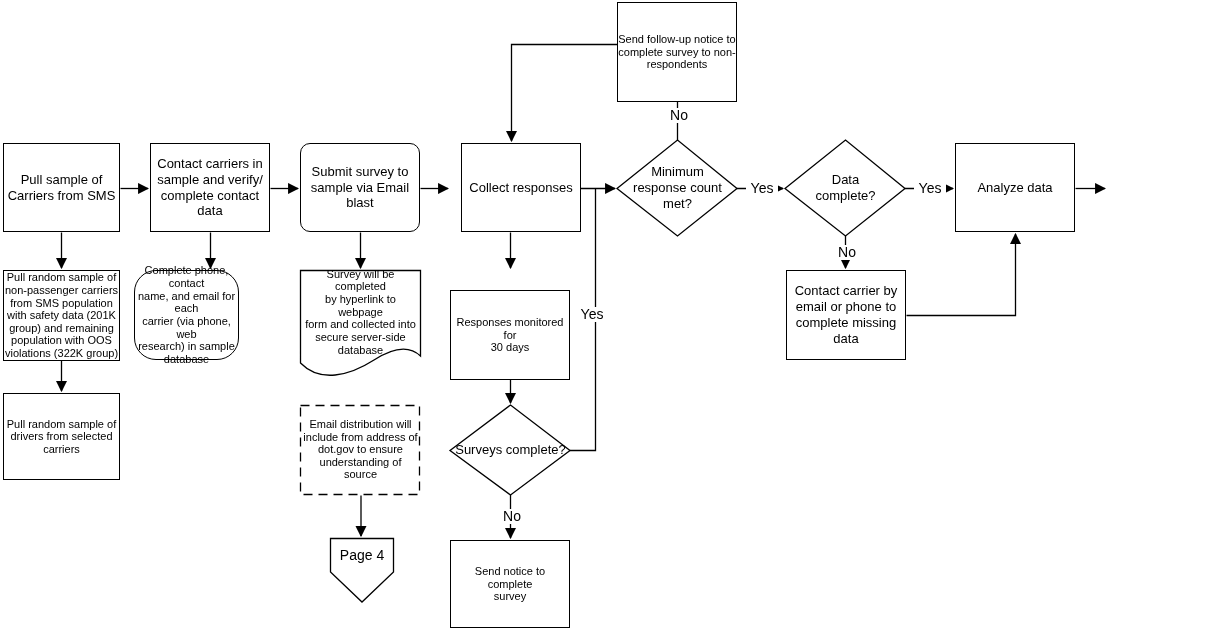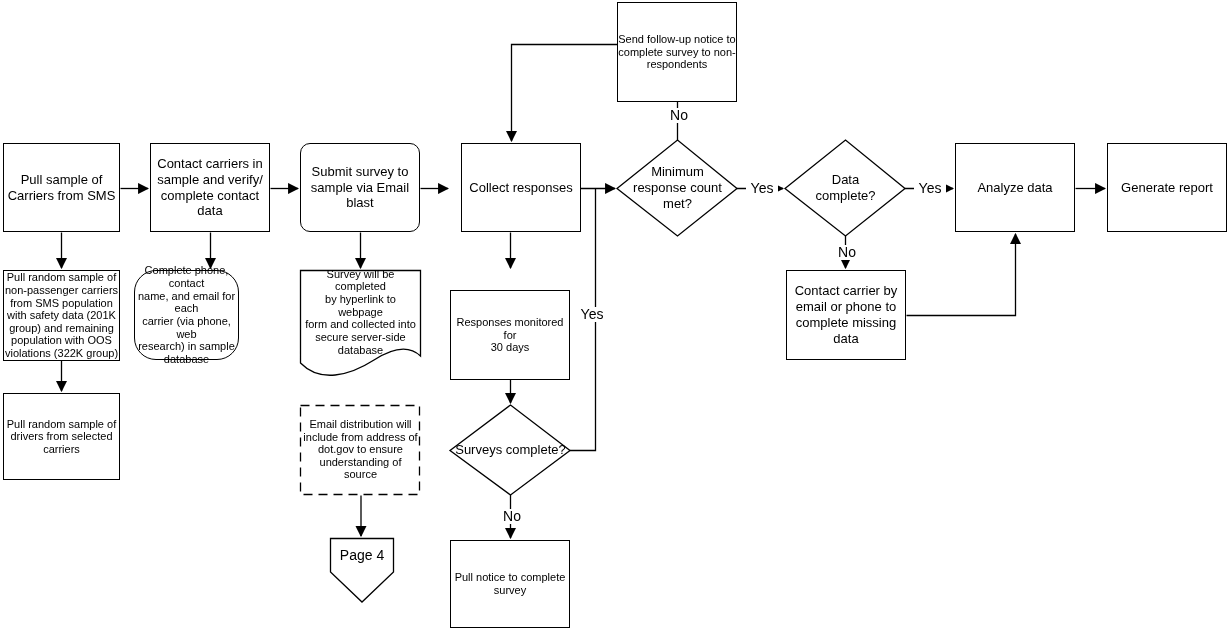--- a/index.html
+++ b/index.html
@@ -99,21 +99,20 @@
 data</div>
 
   <div class="node main-text" style="left:300px;top:143px;width:120px;height:89px;border-radius:10px;">Submit survey to
 sample via Email
 blast</div>
 
   <div class="node main-text" style="left:450px;top:143px;width:120px;height:89px;margin-left:11px;">Collect responses</div>
 
   <div class="node main-text" style="left:955px;top:143px;width:120px;height:89px;">Analyze data</div>
 
-  <div class="node main-text" style="left:1107px;top:143px;width:120px;height:89px;">Generate report</div>
 
   <div class="node note-text" style="left:617px;top:2px;width:120px;height:100px;">Send follow-up notice to
 complete survey to non-
 respondents</div>
 
   <div class="node note-text" style="left:3px;top:270px;width:117px;height:91px;">Pull random sample of
 non-passenger carriers
 from SMS population
 with safety data (201K
 group) and remaining
@@ -131,21 +130,21 @@
 
   <div class="node main-text" style="left:786px;top:270px;width:120px;height:90px;">Contact carrier by
 email or phone to
 complete missing
 data</div>
 
   <div class="node note-text" style="left:3px;top:393px;width:117px;height:87px;">Pull random sample of
 drivers from selected
 carriers</div>
 
-  <div class="node note-text" style="left:450px;top:540px;width:120px;height:88px;">Pull notice to complete
+  <div class="node note-text" style="left:450px;top:540px;width:120px;height:88px;">Send notice to complete
 survey</div>
 
   <div class="shape-text note-text" style="left:302px;top:273px;width:117px;height:78px;">Survey will be completed
 by hyperlink to webpage
 form and collected into
 secure server-side
 database</div>
 
   <div class="shape-text main-text" style="left:617px;top:163px;width:121px;height:50px;">Minimum
 response count

